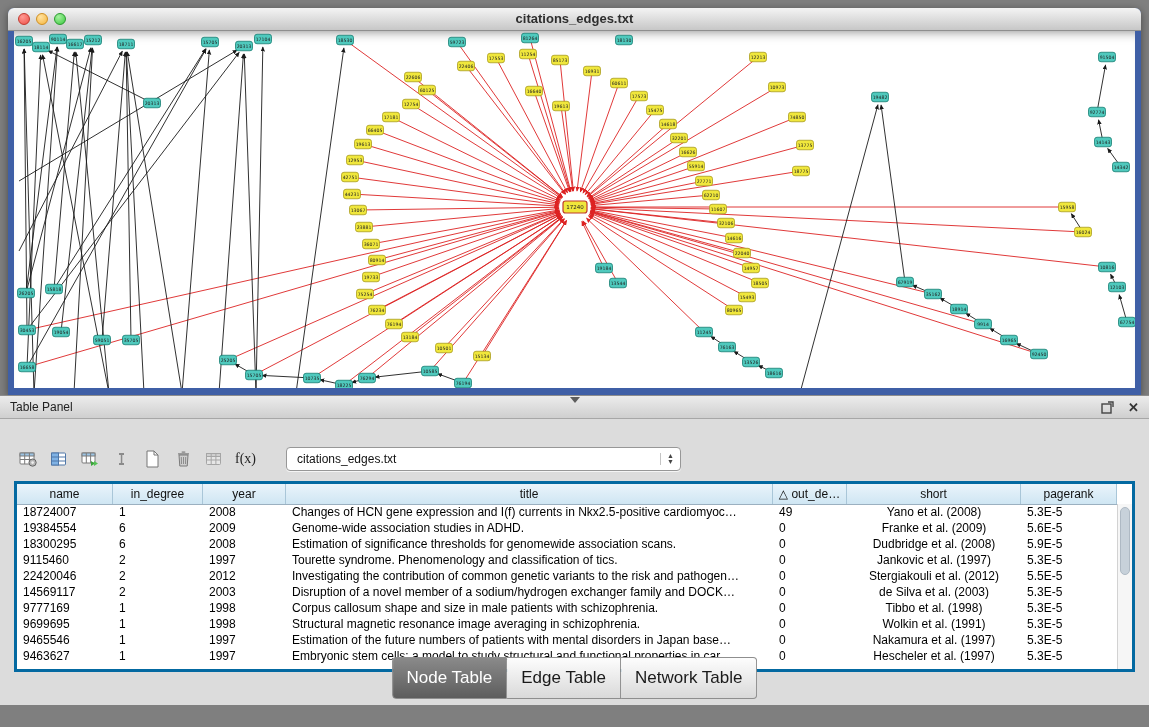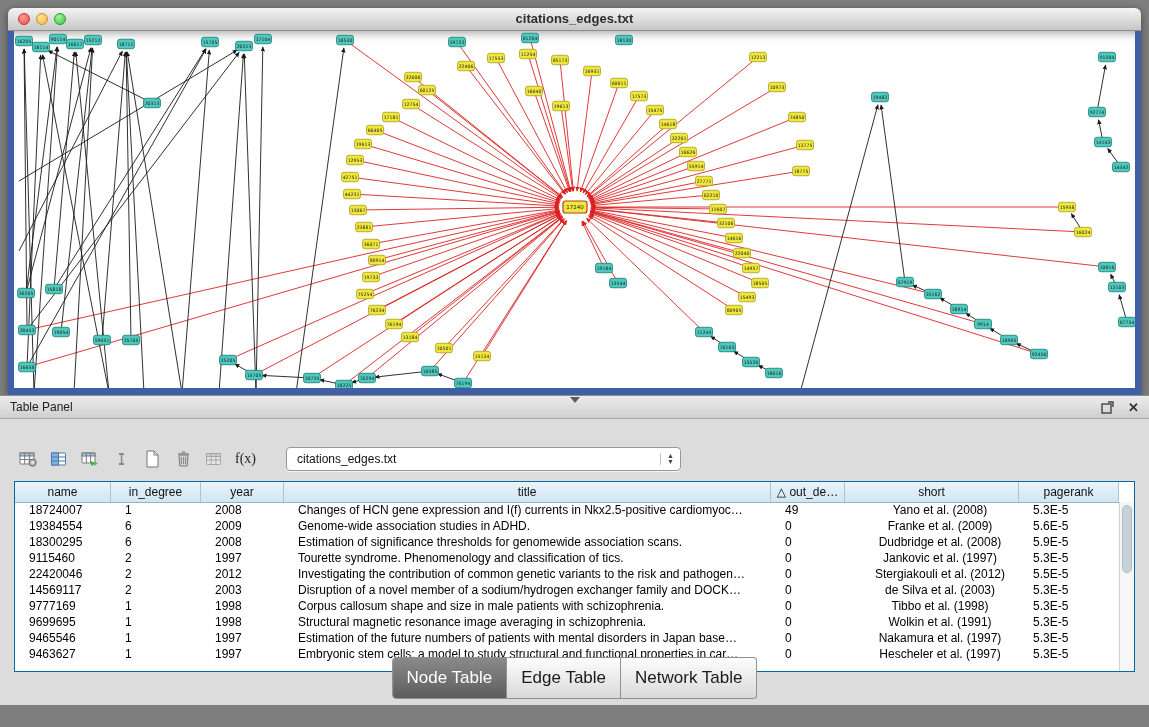--- a/index.html
+++ b/index.html
@@ -39,28 +39,28 @@
             background:transparent;border:0;padding:0;cursor:pointer;}
   .fx{font-family:"Liberation Serif",serif;font-size:14px;color:#222;}
   .combo{margin-left:22px;width:395px;height:24px;background:#fff;border:1px solid #979797;border-radius:4px;
          display:flex;align-items:center;padding:0 6px 0 10px;box-sizing:border-box;cursor:pointer;
          box-shadow:0 1px 0 rgba(255,255,255,.7);}
   .combo-value{flex:1;font-size:12px;color:#111;white-space:nowrap;overflow:hidden;}
   .combo-arrows{display:flex;flex-direction:column;align-items:center;border-left:1px solid #c4c4c4;
                 padding-left:6px;margin-left:6px;font-size:7px;line-height:6px;color:#444;}
 
   .table{position:absolute;left:14px;right:14px;top:62px;bottom:33px;background:#fff;
-         border:1px solid #0369a1;box-sizing:border-box;overflow:hidden;}
+         border:3px solid #0369a1;box-sizing:border-box;overflow:hidden;}
   .table-header{display:grid;grid-template-columns:96px 90px 83px 487px 74px 174px minmax(0,1fr);
                 height:20px;border-bottom:1px solid #9bb0c0;margin-right:15px;}
   .hcell{background:linear-gradient(#eaf4fb,#cfe6f3);border-right:1px solid #a9c6d8;
          font-size:12px;color:#111;text-align:center;line-height:20px;white-space:nowrap;
          overflow:hidden;box-sizing:border-box;cursor:pointer;}
   .table-body{position:absolute;left:0;right:15px;top:20px;bottom:0;overflow:hidden;}
-  .trow{display:grid;grid-template-columns:96px 90px 83px 487px 74px 174px minmax(0,1fr);height:16px;cursor:default;padding-left:8px;}
+  .trow{display:grid;grid-template-columns:96px 90px 83px 487px 74px 174px minmax(0,1fr);height:16px;cursor:default;}
   .tcell{font-size:12px;color:#000;line-height:16px;padding:0 6px;white-space:nowrap;overflow:hidden;box-sizing:border-box;}
   .tcell.col-short{text-align:center;}
   .vscroll{position:absolute;right:0;top:20px;bottom:0;width:15px;background:#f6f6f6;border-left:1px solid #d2d2d2;box-sizing:border-box;}
   .vscroll .thumb{position:absolute;left:2px;right:2px;top:3px;height:66px;background:#c7d1da;border-radius:6px;border:1px solid #aeb9c4;}
 
   .tabs{position:absolute;left:50%;transform:translateX(-50%);bottom:6px;display:flex;}
   .tab{font-size:17px;color:#1a1a1a;padding:12px 14px;line-height:16px;border:1px solid #8e8e8e;border-left:none;
        background:linear-gradient(#fdfdfd,#d9d9d9);cursor:pointer;white-space:nowrap;}
   .tab:first-child{border-left:1px solid #8e8e8e;border-radius:4px 0 0 4px;}
   .tab:last-child{border-radius:0 4px 4px 0;text-align:center;}

